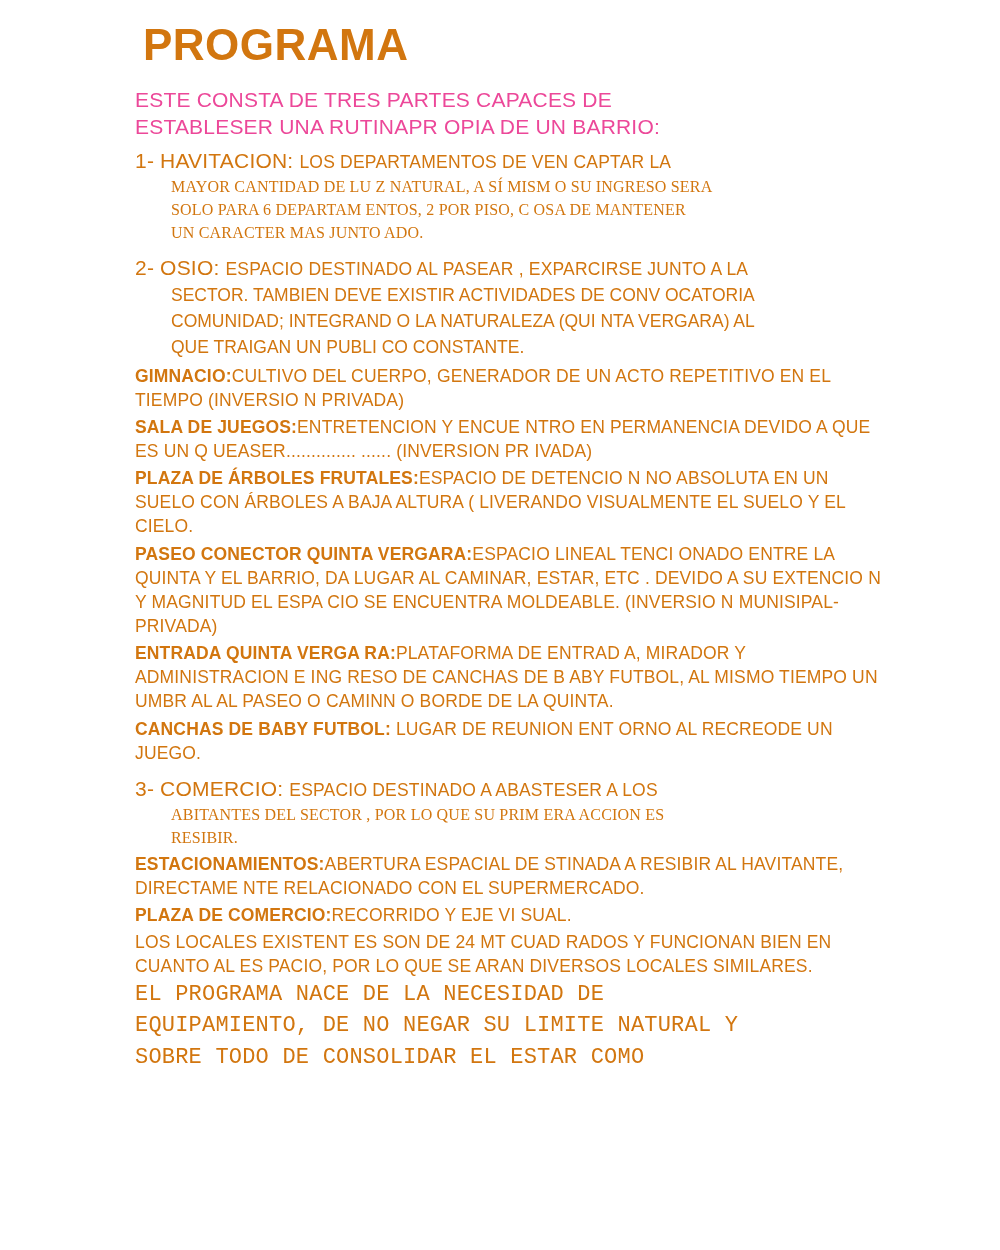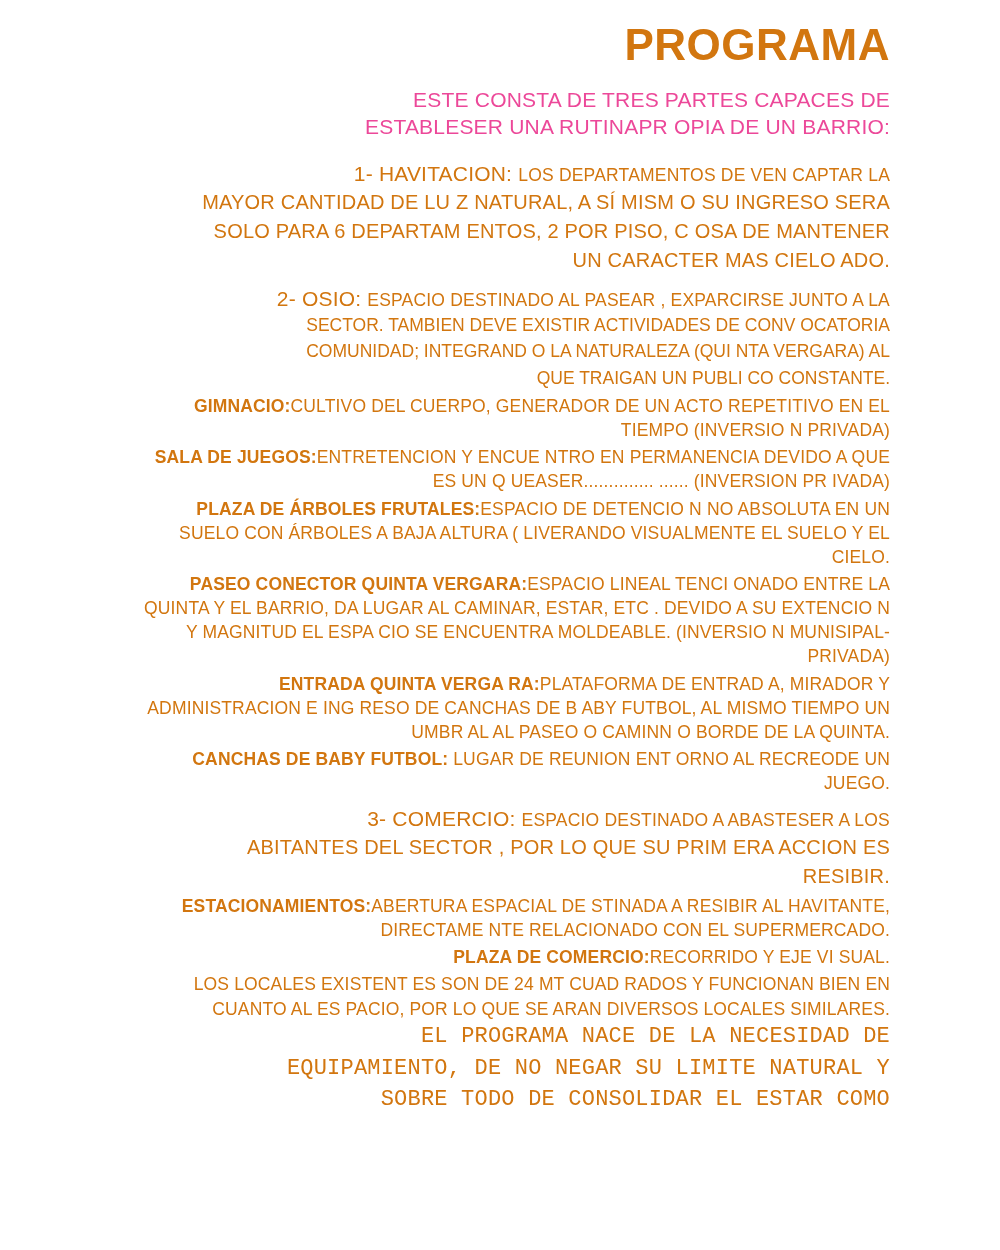--- a/index.html
+++ b/index.html
@@ -13,48 +13,48 @@
     font-family: "Liberation Sans", sans-serif;
     color: #d2760f;
     overflow: hidden;
   }
   .page {
     position: relative;
     width: 1000px;
     height: 1250px;
     box-sizing: border-box;
     padding: 18px 110px 0 135px;
-    text-align: right;
   }
   .title {
     font-size: 44px;
     font-weight: bold;
     letter-spacing: 0.5px;
     color: #d2760f;
     margin: 4px 0 18px 8px;
     line-height: 1.05;
   }
   .intro {
     font-size: 21px;
     line-height: 1.30;
     color: #ec4899;
     margin-bottom: 4px;
     letter-spacing: 0.2px;
   }
   .sec-head {
     font-size: 21px;
     line-height: 1.32;
-    margin-top: 19px;
+    margin-top: 6px;
     letter-spacing: 0.2px;
   }
   .sec-body-indent {
-    font-size: 20px;
+    font-size: 16px;
     line-height: 1.45;
     padding-left: 36px;
     letter-spacing: 0.2px;
+    font-family: Liberation Serif, serif;
   }
   .blk {
     font-size: 17.5px;
     line-height: 1.38;
     margin-top: 3px;
     letter-spacing: 0.15px;
   }
   .blk b {
     font-weight: bold;
   }
@@ -83,21 +83,21 @@
     <div>ESTABLESER UNA RUTINAPR OPIA DE UN BARRIO:</div>
   </div>
 
   <div class="sec-head">
     <span>1- HAVITACION:</span>
     <span style="font-size:17.5px">LOS DEPARTAMENTOS DE VEN CAPTAR LA</span>
   </div>
   <div class="sec-body-indent">
     <div>MAYOR CANTIDAD DE LU Z NATURAL, A SÍ MISM O SU INGRESO SERA</div>
     <div>SOLO PARA 6 DEPARTAM ENTOS, 2 POR PISO, C OSA DE MANTENER</div>
-    <div>UN CARACTER MAS CIELO ADO.</div>
+    <div>UN CARACTER MAS JUNTO ADO.</div>
   </div>
 
   <div class="sec-head" style="margin-top:10px">
     <span>2- OSIO:</span>
     <span style="font-size:17.5px">ESPACIO DESTINADO AL PASEAR , EXPARCIRSE JUNTO A  LA</span>
   </div>
   <div class="sec2-rest">
     <div>SECTOR.  TAMBIEN DEVE EXISTIR  ACTIVIDADES DE CONV OCATORIA</div>
     <div>COMUNIDAD; INTEGRAND O LA NATURALEZA (QUI NTA VERGARA) AL</div>
     <div>QUE TRAIGAN UN PUBLI CO CONSTANTE.</div>

